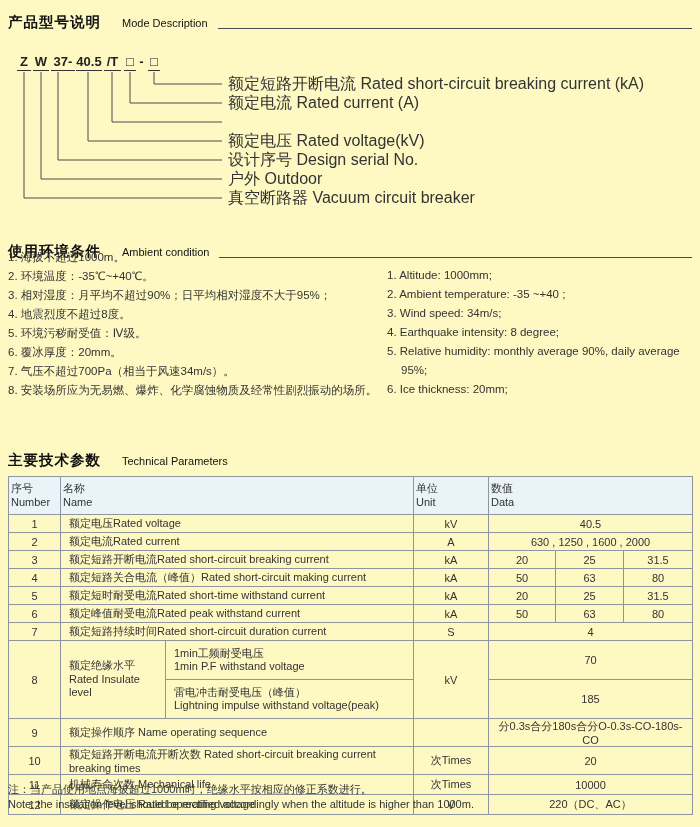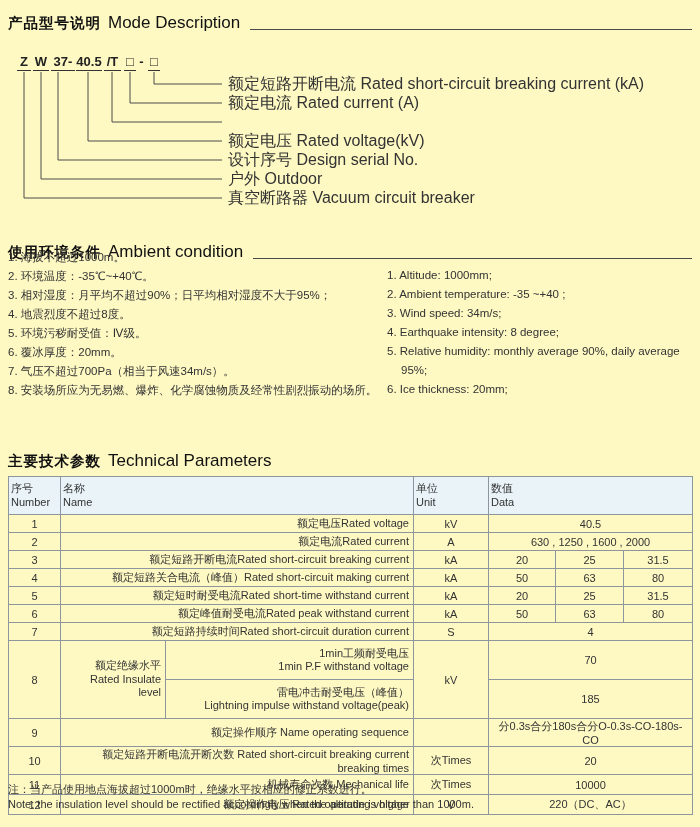--- a/index.html
+++ b/index.html
@@ -3,41 +3,41 @@
 <meta charset="utf-8">
 <style>
   html,body { margin:0; padding:0; background:#fff; }
   .page {
     position:relative; width:700px; height:827px; background:#fef9c3;
     font-family:Liberation Sans, sans-serif; color:#333; overflow:hidden;
   }
   
   .sec-title { position:absolute; left:8px; right:8px; display:flex; align-items:baseline; }
   .sec-title .cn { font-weight:bold; font-size:14.5px; color:#111; letter-spacing:1px; }
-  .sec-title .en { font-size:17px; margin-left:7px; color:#111; }
+  .sec-title .en { font-size:11px; margin-left:21px; color:#111; }
   .sec-title .rule { flex:1; height:1px; background:#4a4a4a; margin-left:10px; align-self:flex-end; margin-bottom:3px; }
 
   
   .diagram { position:absolute; top:54px; left:0; width:700px; height:160px; }
   .code-seg { position:absolute; top:0; height:15px; text-align:center; font-weight:bold;
               font-size:13px; color:#222; border-bottom:1.5px solid #333; padding-bottom:1px; }
   .code-seg.nou { border-bottom:none; }
   .diagram svg { position:absolute; left:0; top:18px; }
   .dlabel { position:absolute; left:228px; font-size:16px; line-height:15px; white-space:nowrap; color:#333; }
 
   
   .amb-list { position:absolute; font-size:11.5px; line-height:19px; color:#333; }
   .amb-item { text-indent:-14px; padding-left:14px; }
 
   
   .params { position:absolute; top:476px; left:8px; }
   table { border-collapse:collapse; table-layout:fixed; width:684px; }
   td { border:1px solid #8d969c; font-size:11px; color:#333; padding:0 4px; overflow:hidden; }
   td.c { text-align:center; }
-  td.l { text-align:right; padding-left:8px; }
+  td.l { text-align:left; padding-left:8px; }
   tr.thead td { background:#e9f3f8; height:33px; padding:2px 2px; }
   tr.thead span, .two-line span { display:block; line-height:13.5px; }
   tr.r17 td { height:17px; }
   tr.r19 td { height:19px; }
   tr.r34 td { height:34px; }
   .two-line { padding-top:2px; padding-bottom:2px; }
 
   .note { position:absolute; left:8px; top:782px; font-size:11px; line-height:15px; color:#333; }
 </style>
 </head>

